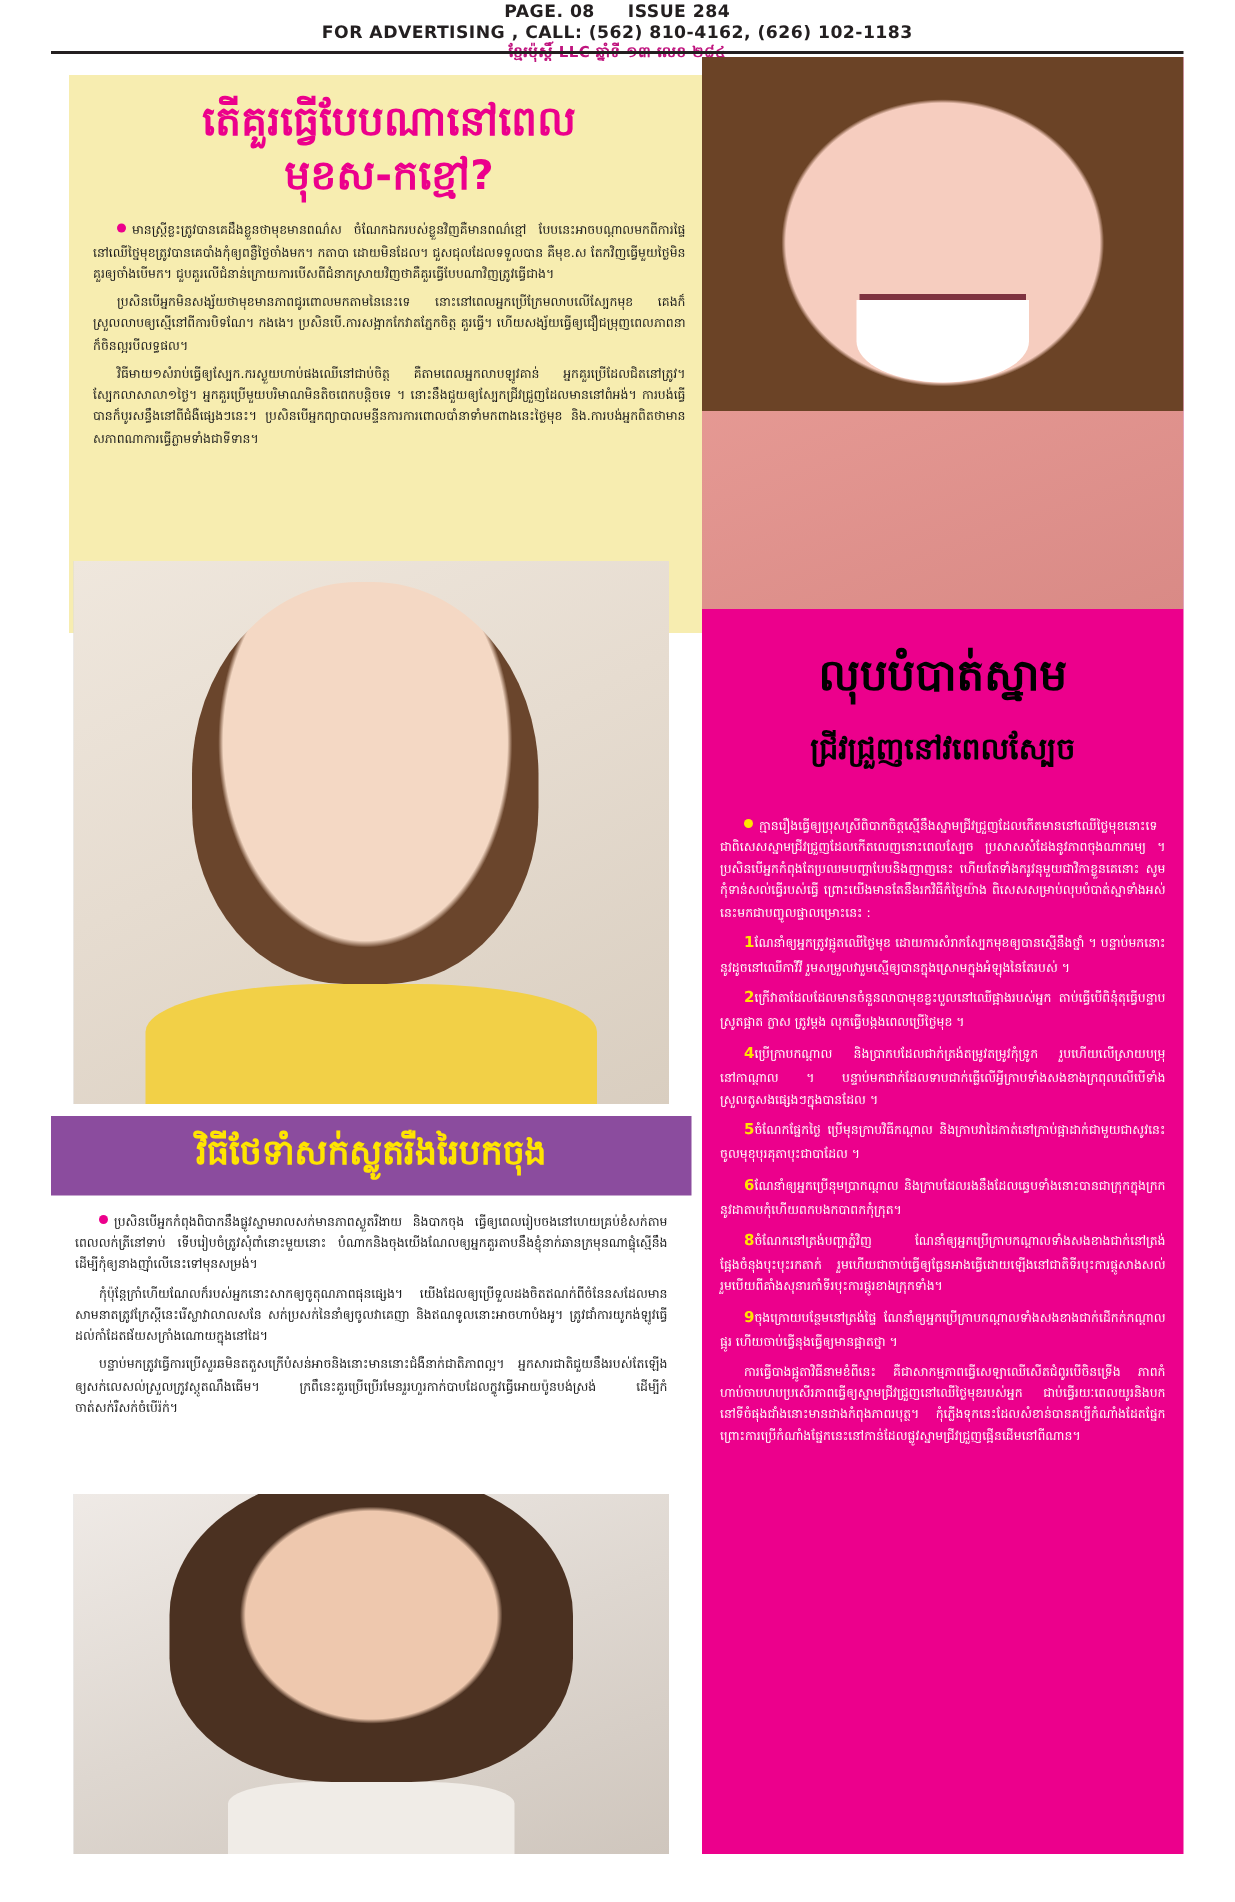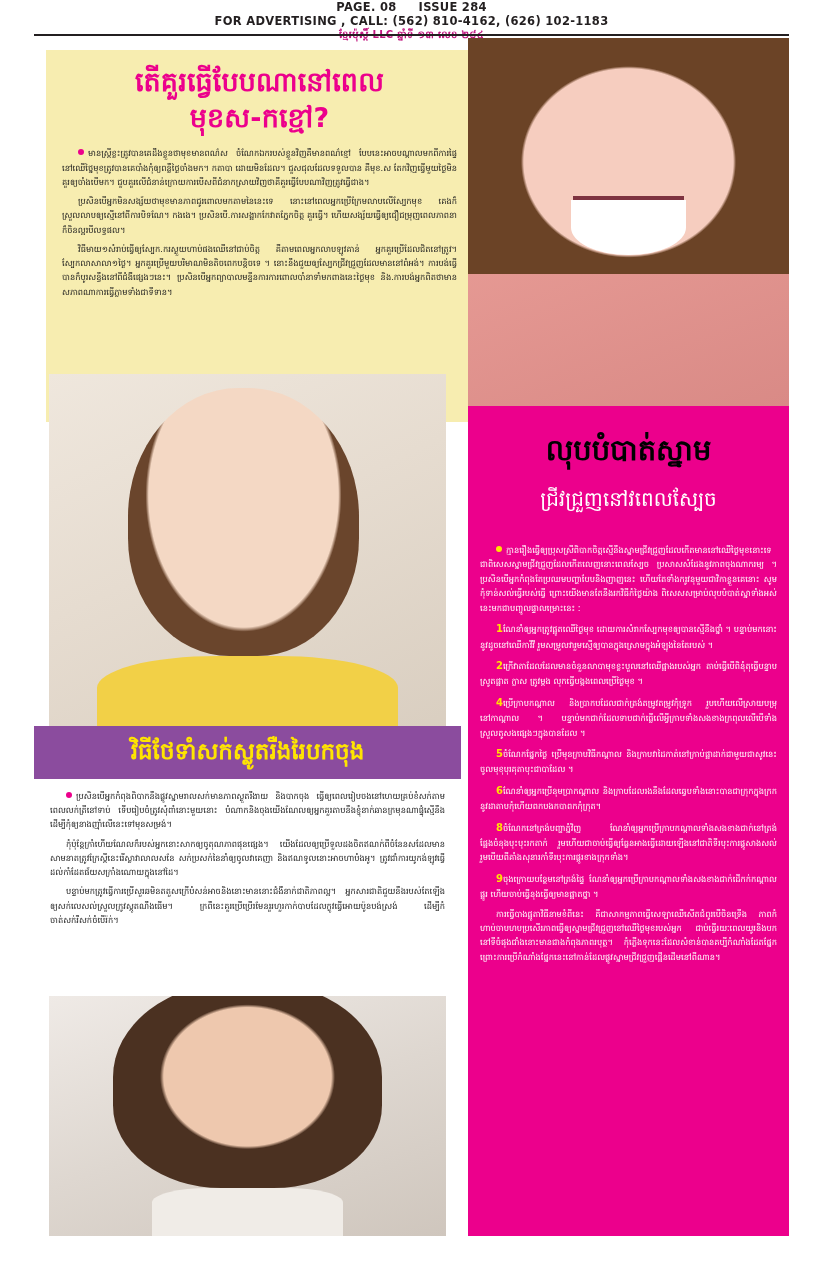--- a/index.html
+++ b/index.html
@@ -121,21 +121,21 @@
   }
   .photo-face-left {
     position: absolute;
     left: 15px; top: 336px;
     width: 397px; height: 362px;
   }
 
   
   .art2 {
     position: absolute;
-    left: 0; top: 688px;
+    left: 0; top: 706px;
     width: 427px;
     height: 248px;
     background: #ffffff;
     box-sizing: border-box;
   }
   .art2 .headbar {
     background: #8b4c9e;
     padding: 11px 12px 12px 12px;
   }
   .art2 .headbar h2 {
@@ -173,25 +173,25 @@
   .r-head h2 {
     margin: 16px;
     color: #000000;
     font-size: 29px;
     line-height: 1.3;
     text-align: center;
     font-weight: bold;
   }
   .r-head h3 {
     margin: 6px 0 0 0;
-    color: #ffffff;
+    color: #000000;
     font-size: 20px;
     line-height: 1.3;
     text-align: center;
-    font-weight: normal;
+    font-weight: bold;
   }
   .r-body {
     position: absolute;
     left: 12px; top: 505px;
     width: 297px;
     color: #ffffff;
     font-size: 8.3px;
     line-height: 1.74;
     text-align: justify;
   }

